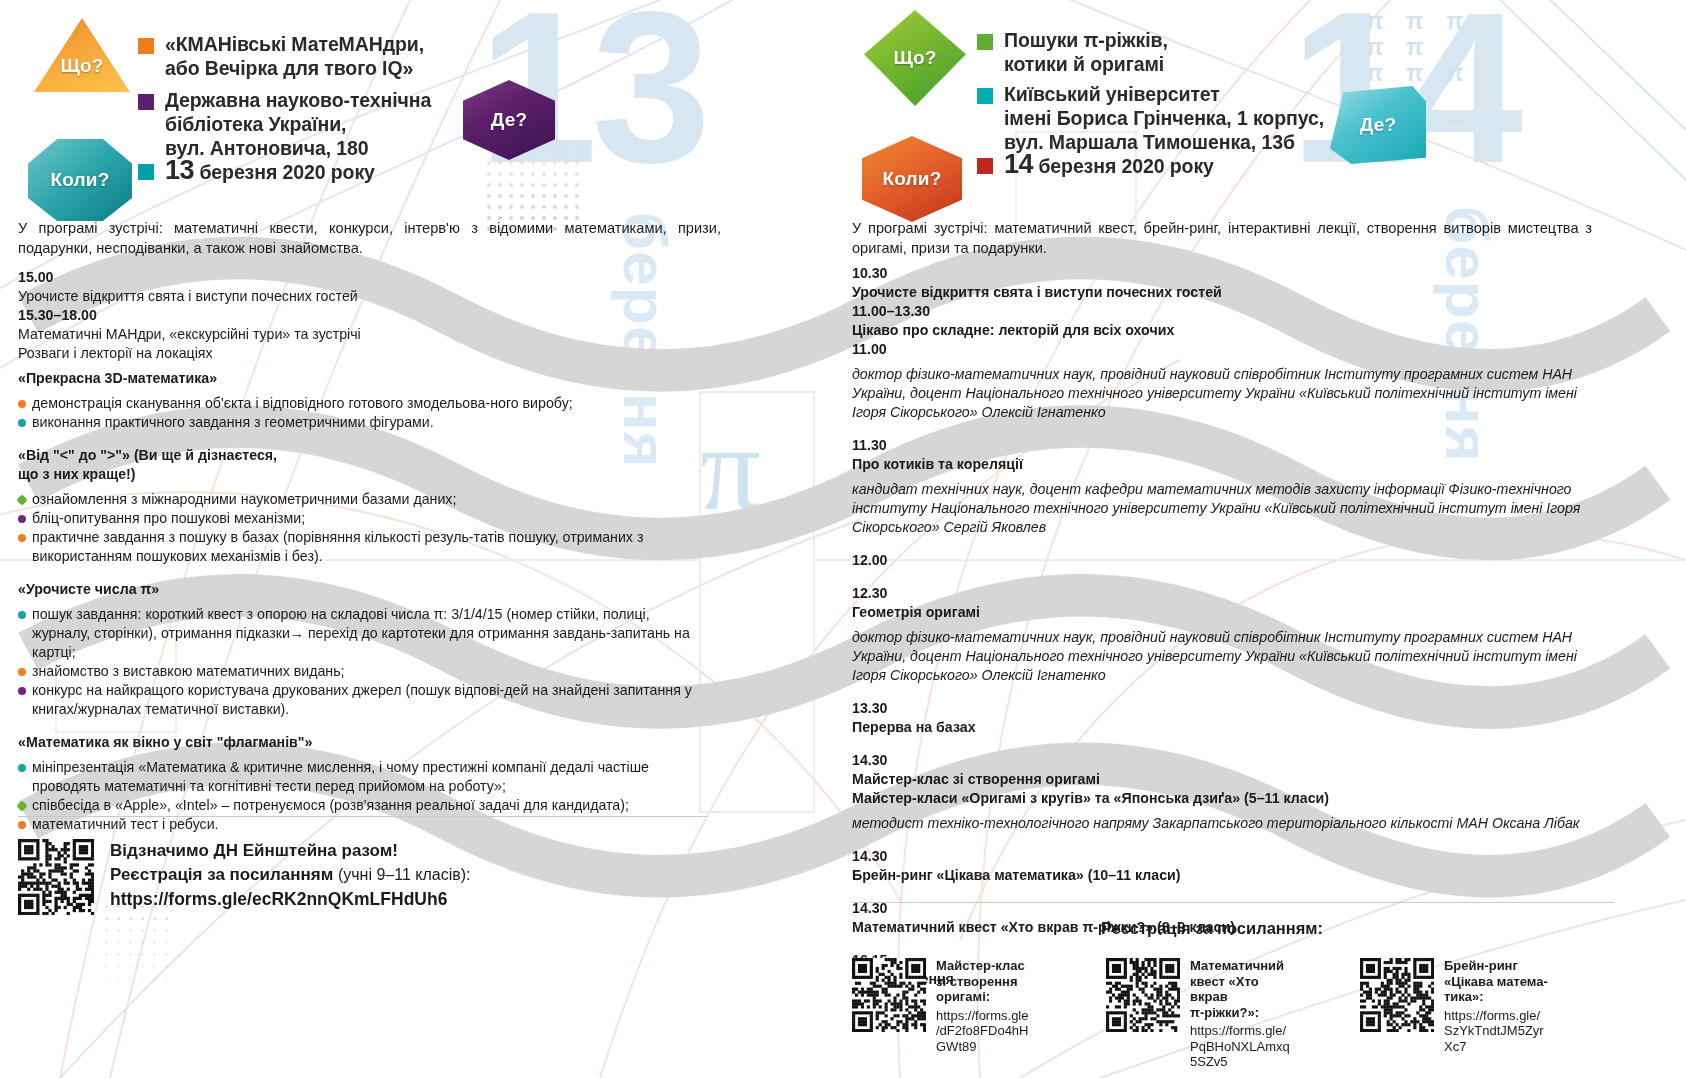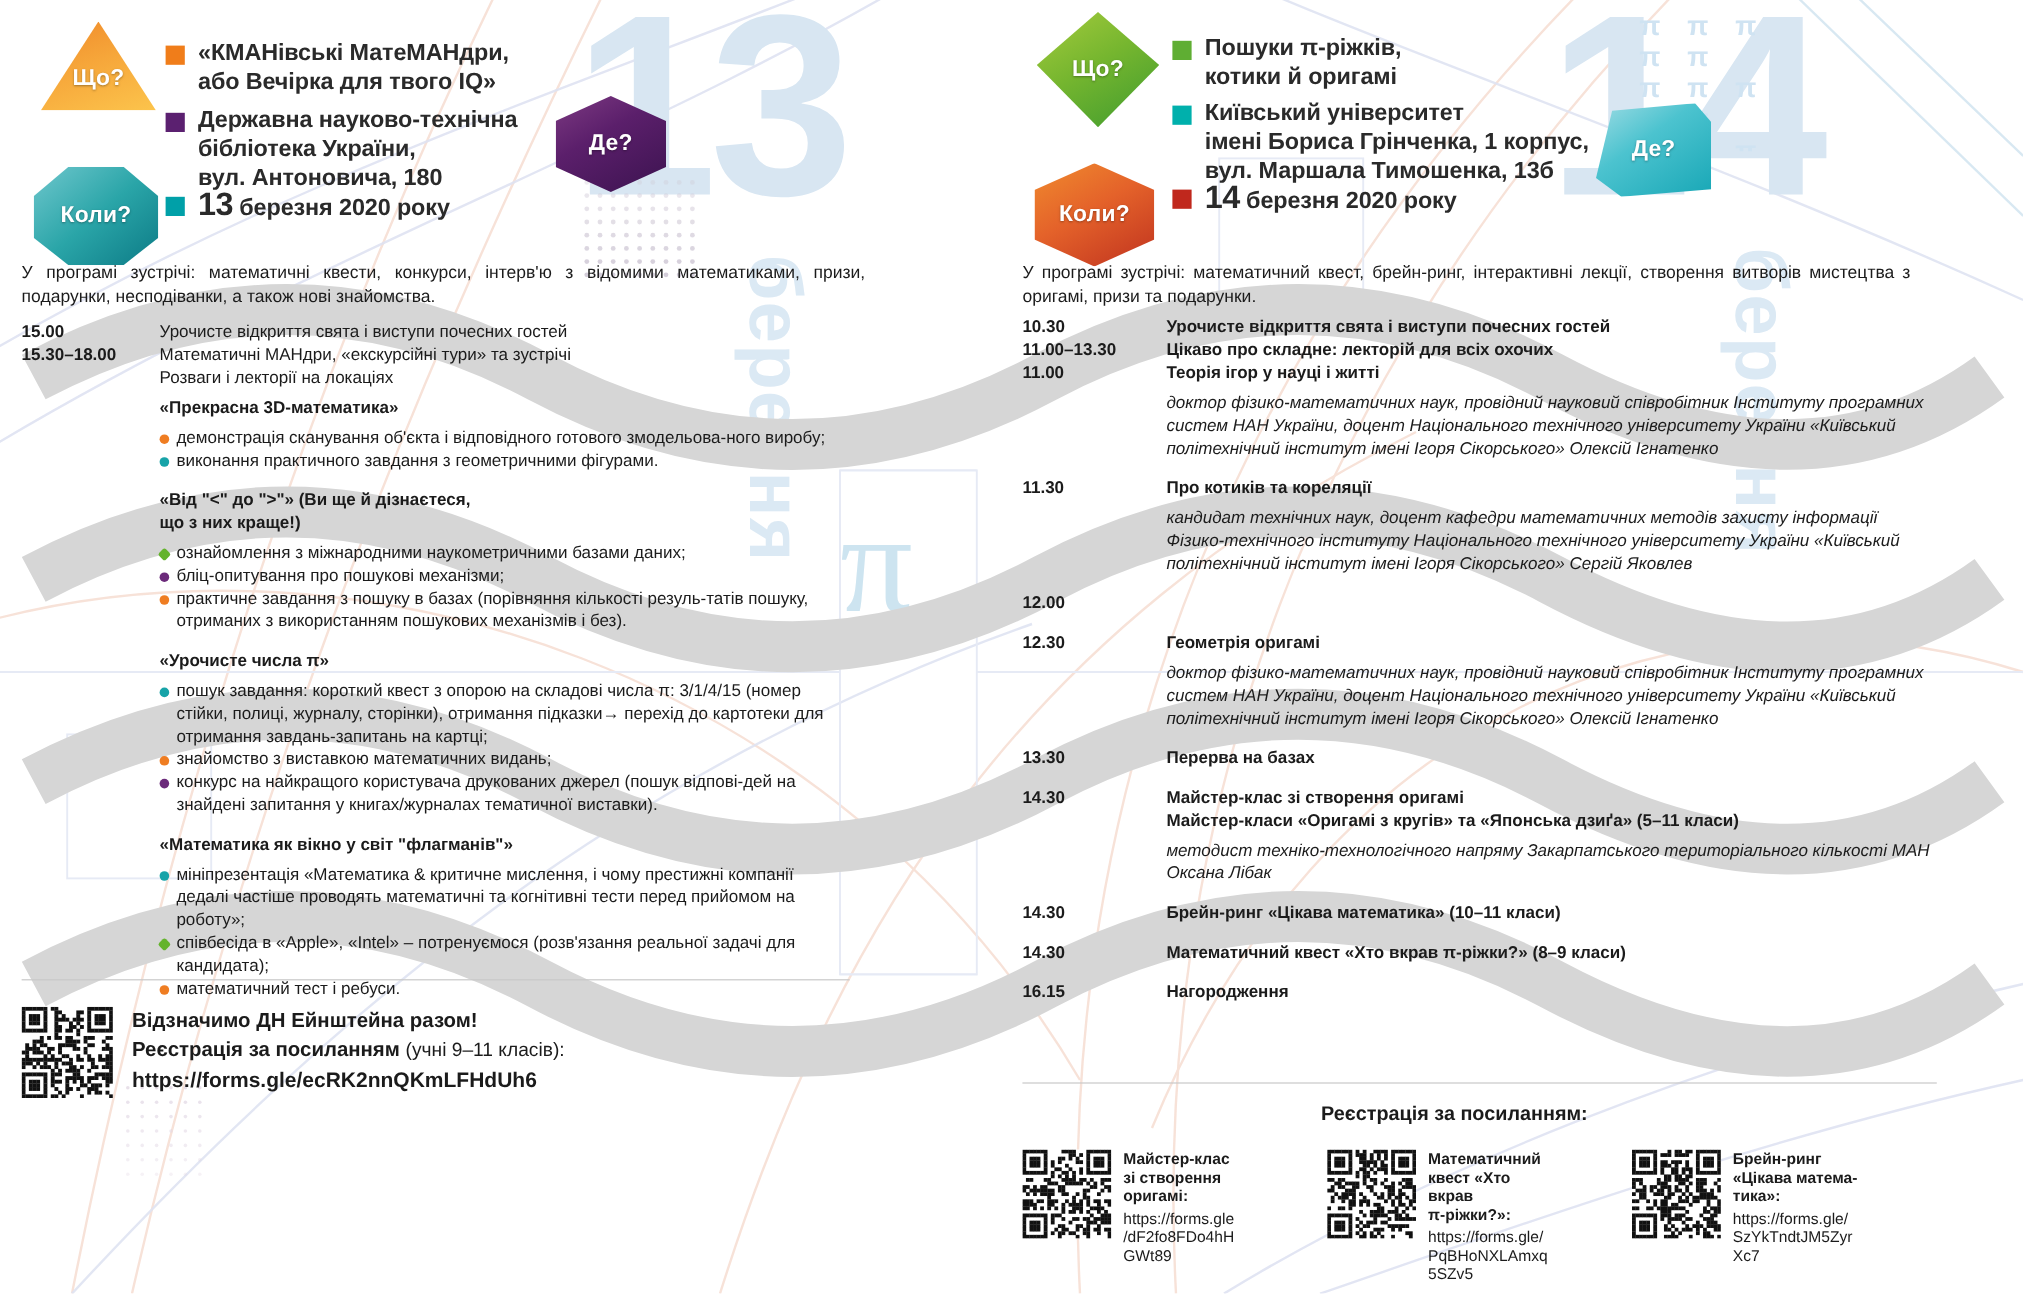--- a/index.html
+++ b/index.html
@@ -156,21 +156,21 @@
     text-align:justify;
   }
   .col.left  .intro { width:703px; }
   .col.right .intro { width:740px; }
 
   
   .sched { position:absolute; left:0; }
   .col.left  .sched { top:268px; width:690px; }
   .col.right .sched { top:264px; width:762px; }
 
-  .srow { display:flex; }
+  .srow { display:flex;flex-direction:column; }
   .stime { flex:none; font-size:14.2px; font-weight:700; line-height:19px; }
   .col.left  .stime { width:115px; }
   .col.right .stime { width:120px; }
   .sbody { flex:1; font-size:14.2px; line-height:19px; }
   .sbody .hl { font-weight:700; }
   .sbody .it { font-style:italic; }
 
   .subhead { font-weight:700; font-size:14.2px; line-height:19px; }
   .gap6  { height:6px; }
   .gap14 { height:14px; }
@@ -889,21 +889,20 @@
         </div>
         <div class="srow">
           <div class="stime">11.00–13.30</div>
           <div class="sbody">
             <div class="hl">Цікаво про складне: лекторій для всіх охочих</div>
           </div>
         </div>
         <div class="srow">
           <div class="stime">11.00</div>
           <div class="sbody">
-            <div class="hl">Теорія ігор у науці і житті</div>
             <div class="gap6"></div>
             <div class="it">доктор фізико-математичних наук, провідний науковий співробітник Інституту програмних систем НАН України, доцент Національного технічного університету України «Київський політехнічний інститут імені Ігоря Сікорського» Олексій Ігнатенко</div>
           </div>
         </div>
         <div class="gap14"></div>
         <div class="srow">
           <div class="stime">11.30</div>
           <div class="sbody">
             <div class="hl">Про котиків та кореляції</div>
             <div class="gap6"></div>

